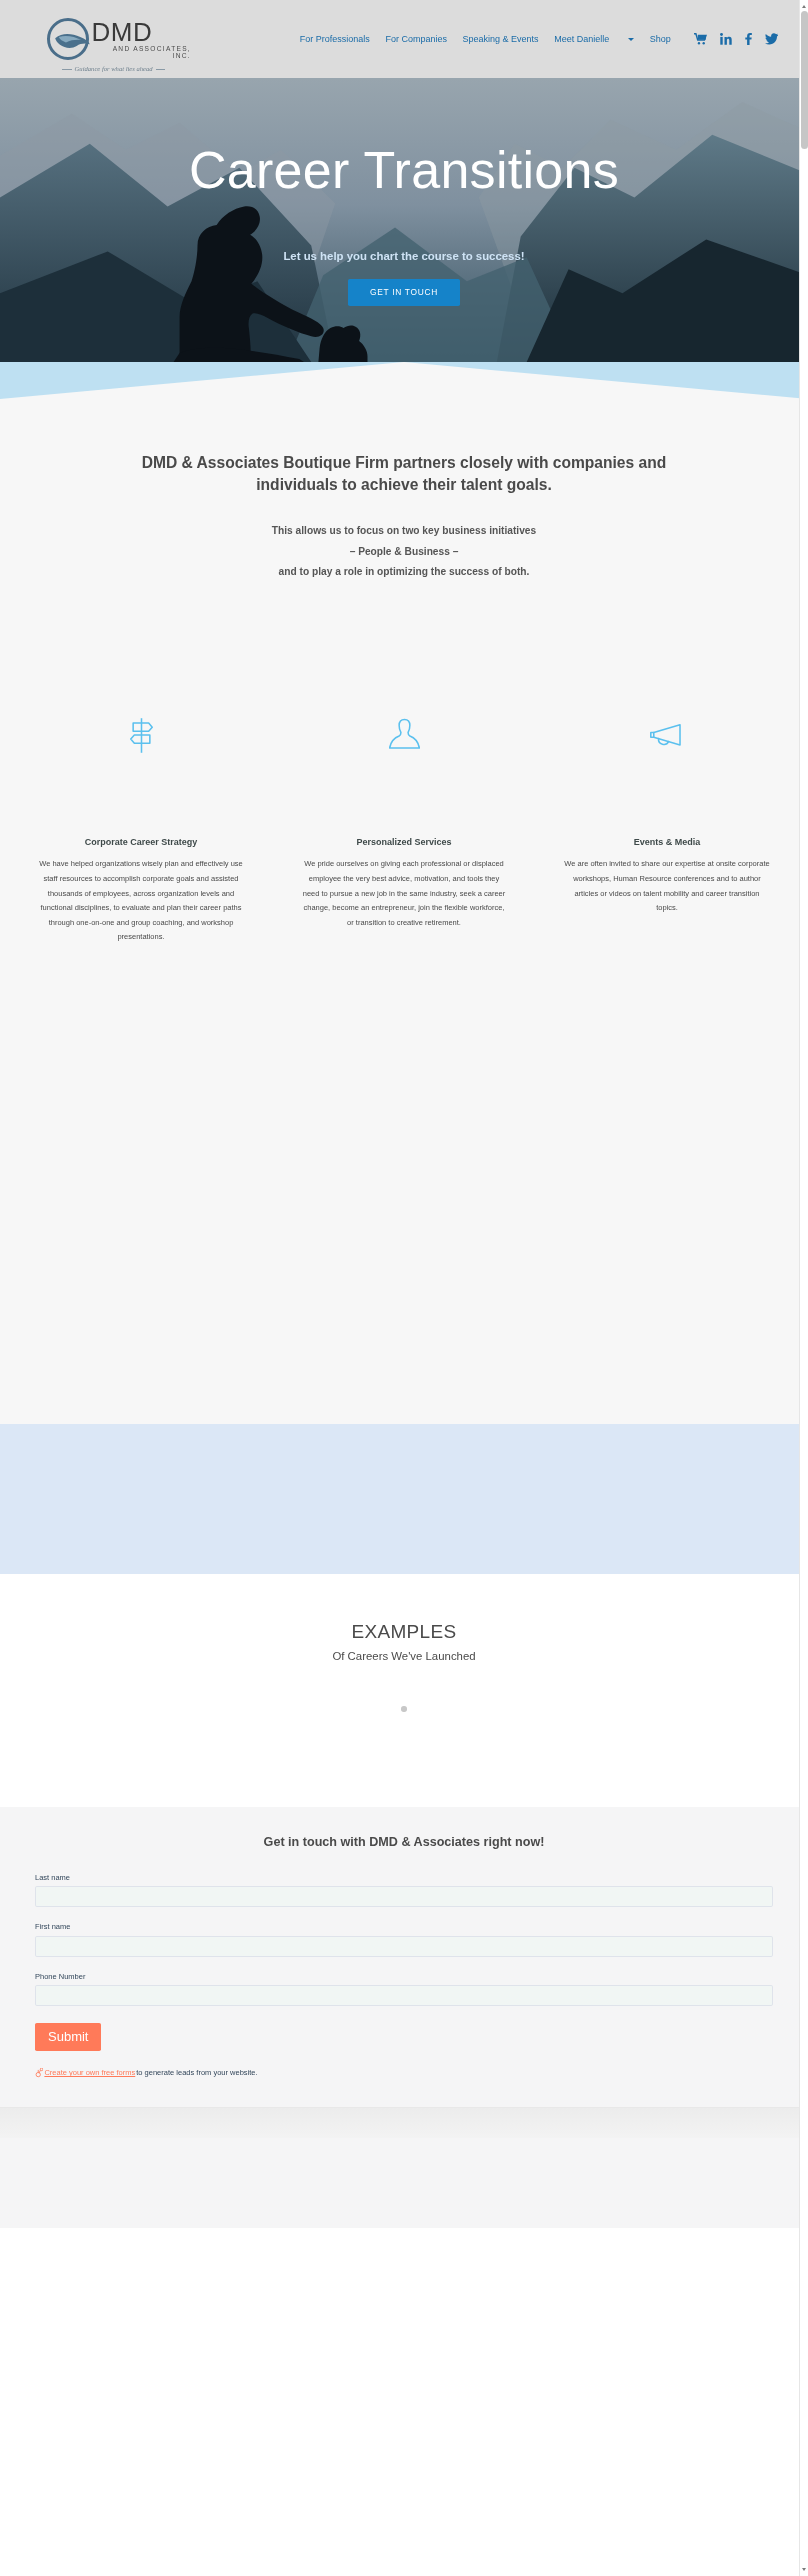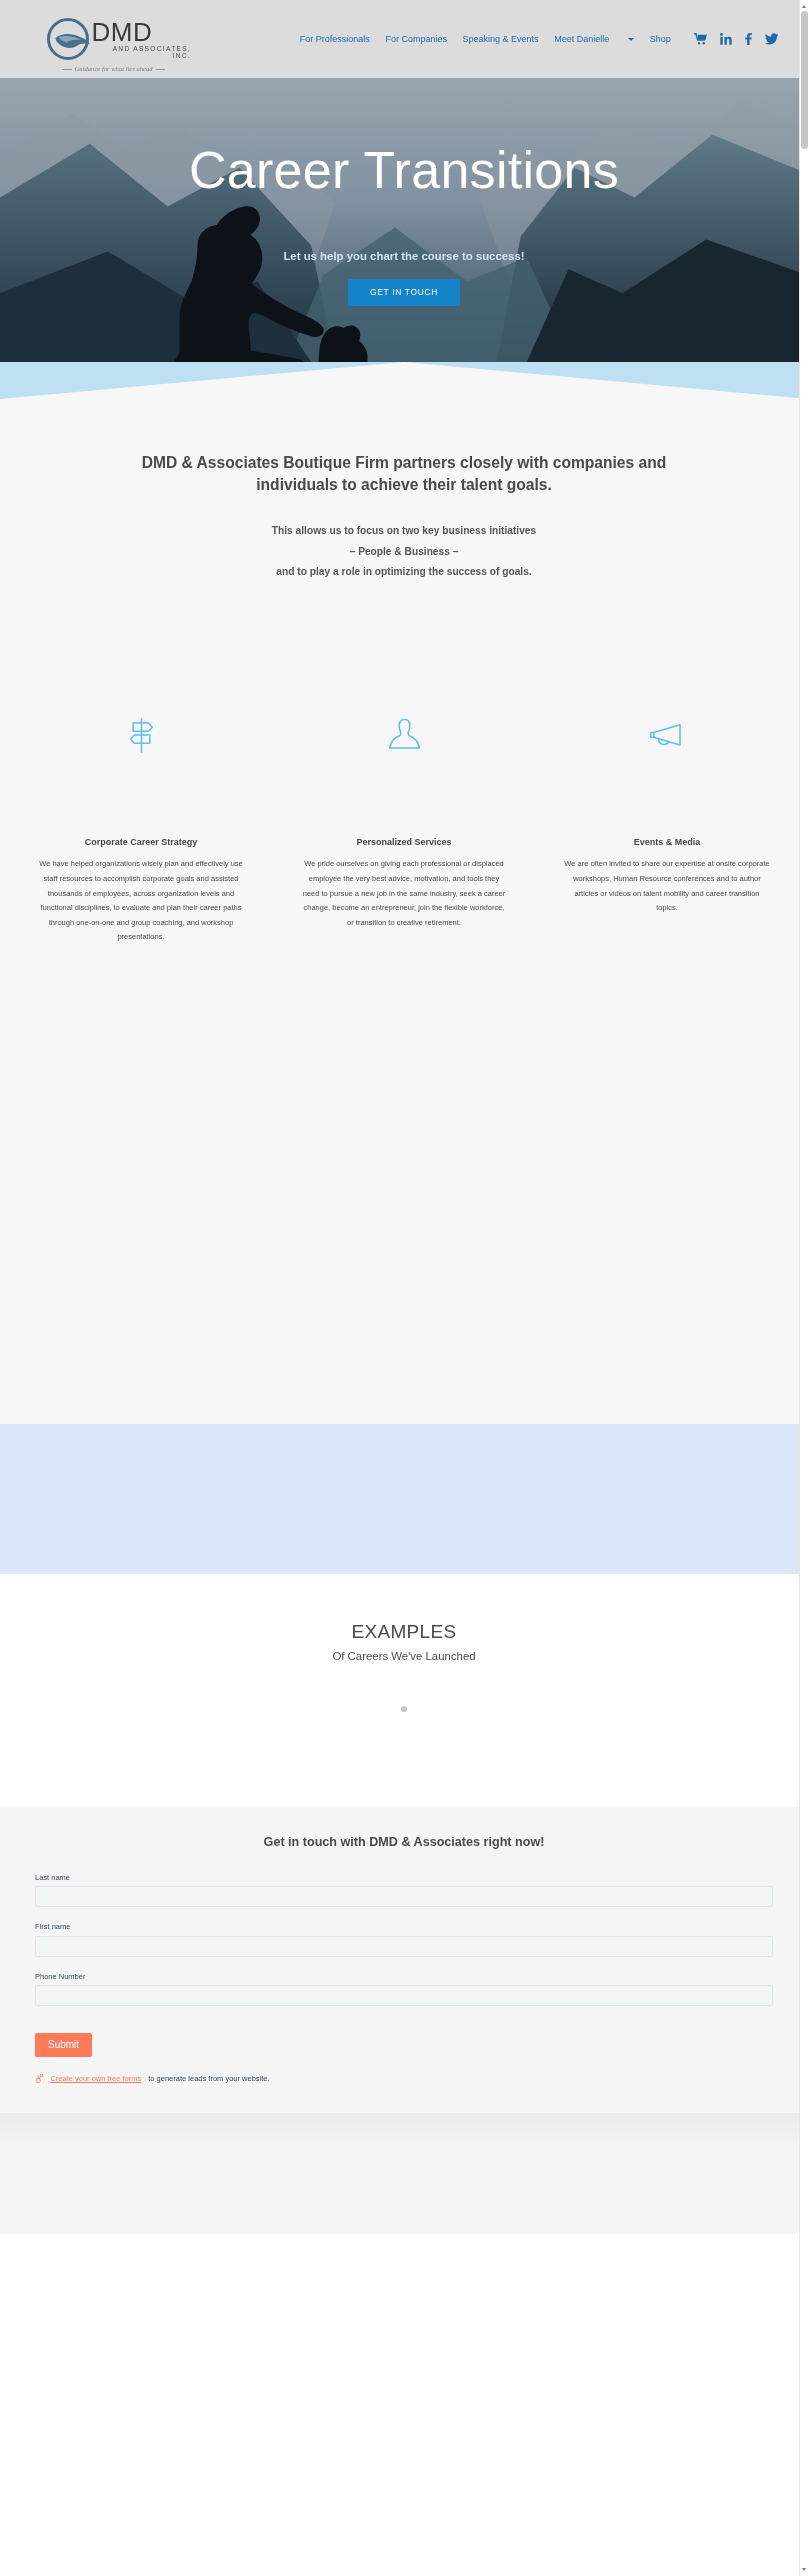--- a/index.html
+++ b/index.html
@@ -272,32 +272,32 @@
     font-size: 7.8px;
     font-family: "Liberation Sans", sans-serif;
     color: #33475b;
     outline: none;
   }
   .submit-btn {
     background: #ff7a59;
     color: #ffffff;
     border: none;
     border-radius: 1.8px;
-    font-size: 10px;
+    font-size: 13px;
     padding: 6.6px 13px;
     cursor: pointer;
     font-family: "Liberation Sans", sans-serif;
-    margin-top: 11px;
+    margin-top: 1px;
     text-align: right;
   }
   .hs-credit {
     margin-top: 17px;
     display: flex;
     align-items: center;
-    gap: 7px;
+    gap: 1px;
     font-size: 7.5px;
     color: #33475b;
   }
   .hs-credit a {
     color: #ff7a59;
     text-decoration: underline;
   }
   .form-bottom-pad { height: 29px; }
 
   
@@ -434,21 +434,21 @@
     <rect width="1350" height="62" fill="#bee0f2"></rect>
     <path d="M675 0 L1350 62 L1350 62 L0 62 Z" fill="#f7f7f7"></path>
   </svg>
 </div>
 
 <section class="statement">
   <div class="statement-lead">DMD &amp; Associates Boutique Firm partners closely with companies and individuals to achieve their talent goals.</div>
   <div class="statement-body">
     <div>This allows us to focus on two key business initiatives</div>
     <div>– People &amp; Business –</div>
-    <div>and to play a role in optimizing the success of goals.</div>
+    <div>and to play a role in optimizing the success of both.</div>
   </div>
 </section>
 
 <section class="features-band">
   <div class="features">
 
     <div class="feature">
       <div class="feature-icon">
         <svg width="31" height="37" viewBox="0 0 52 62" fill="none" stroke="#5bc0ee" stroke-width="2.6" stroke-linejoin="round">
           <line x1="26" y1="2" x2="26" y2="60"></line>

